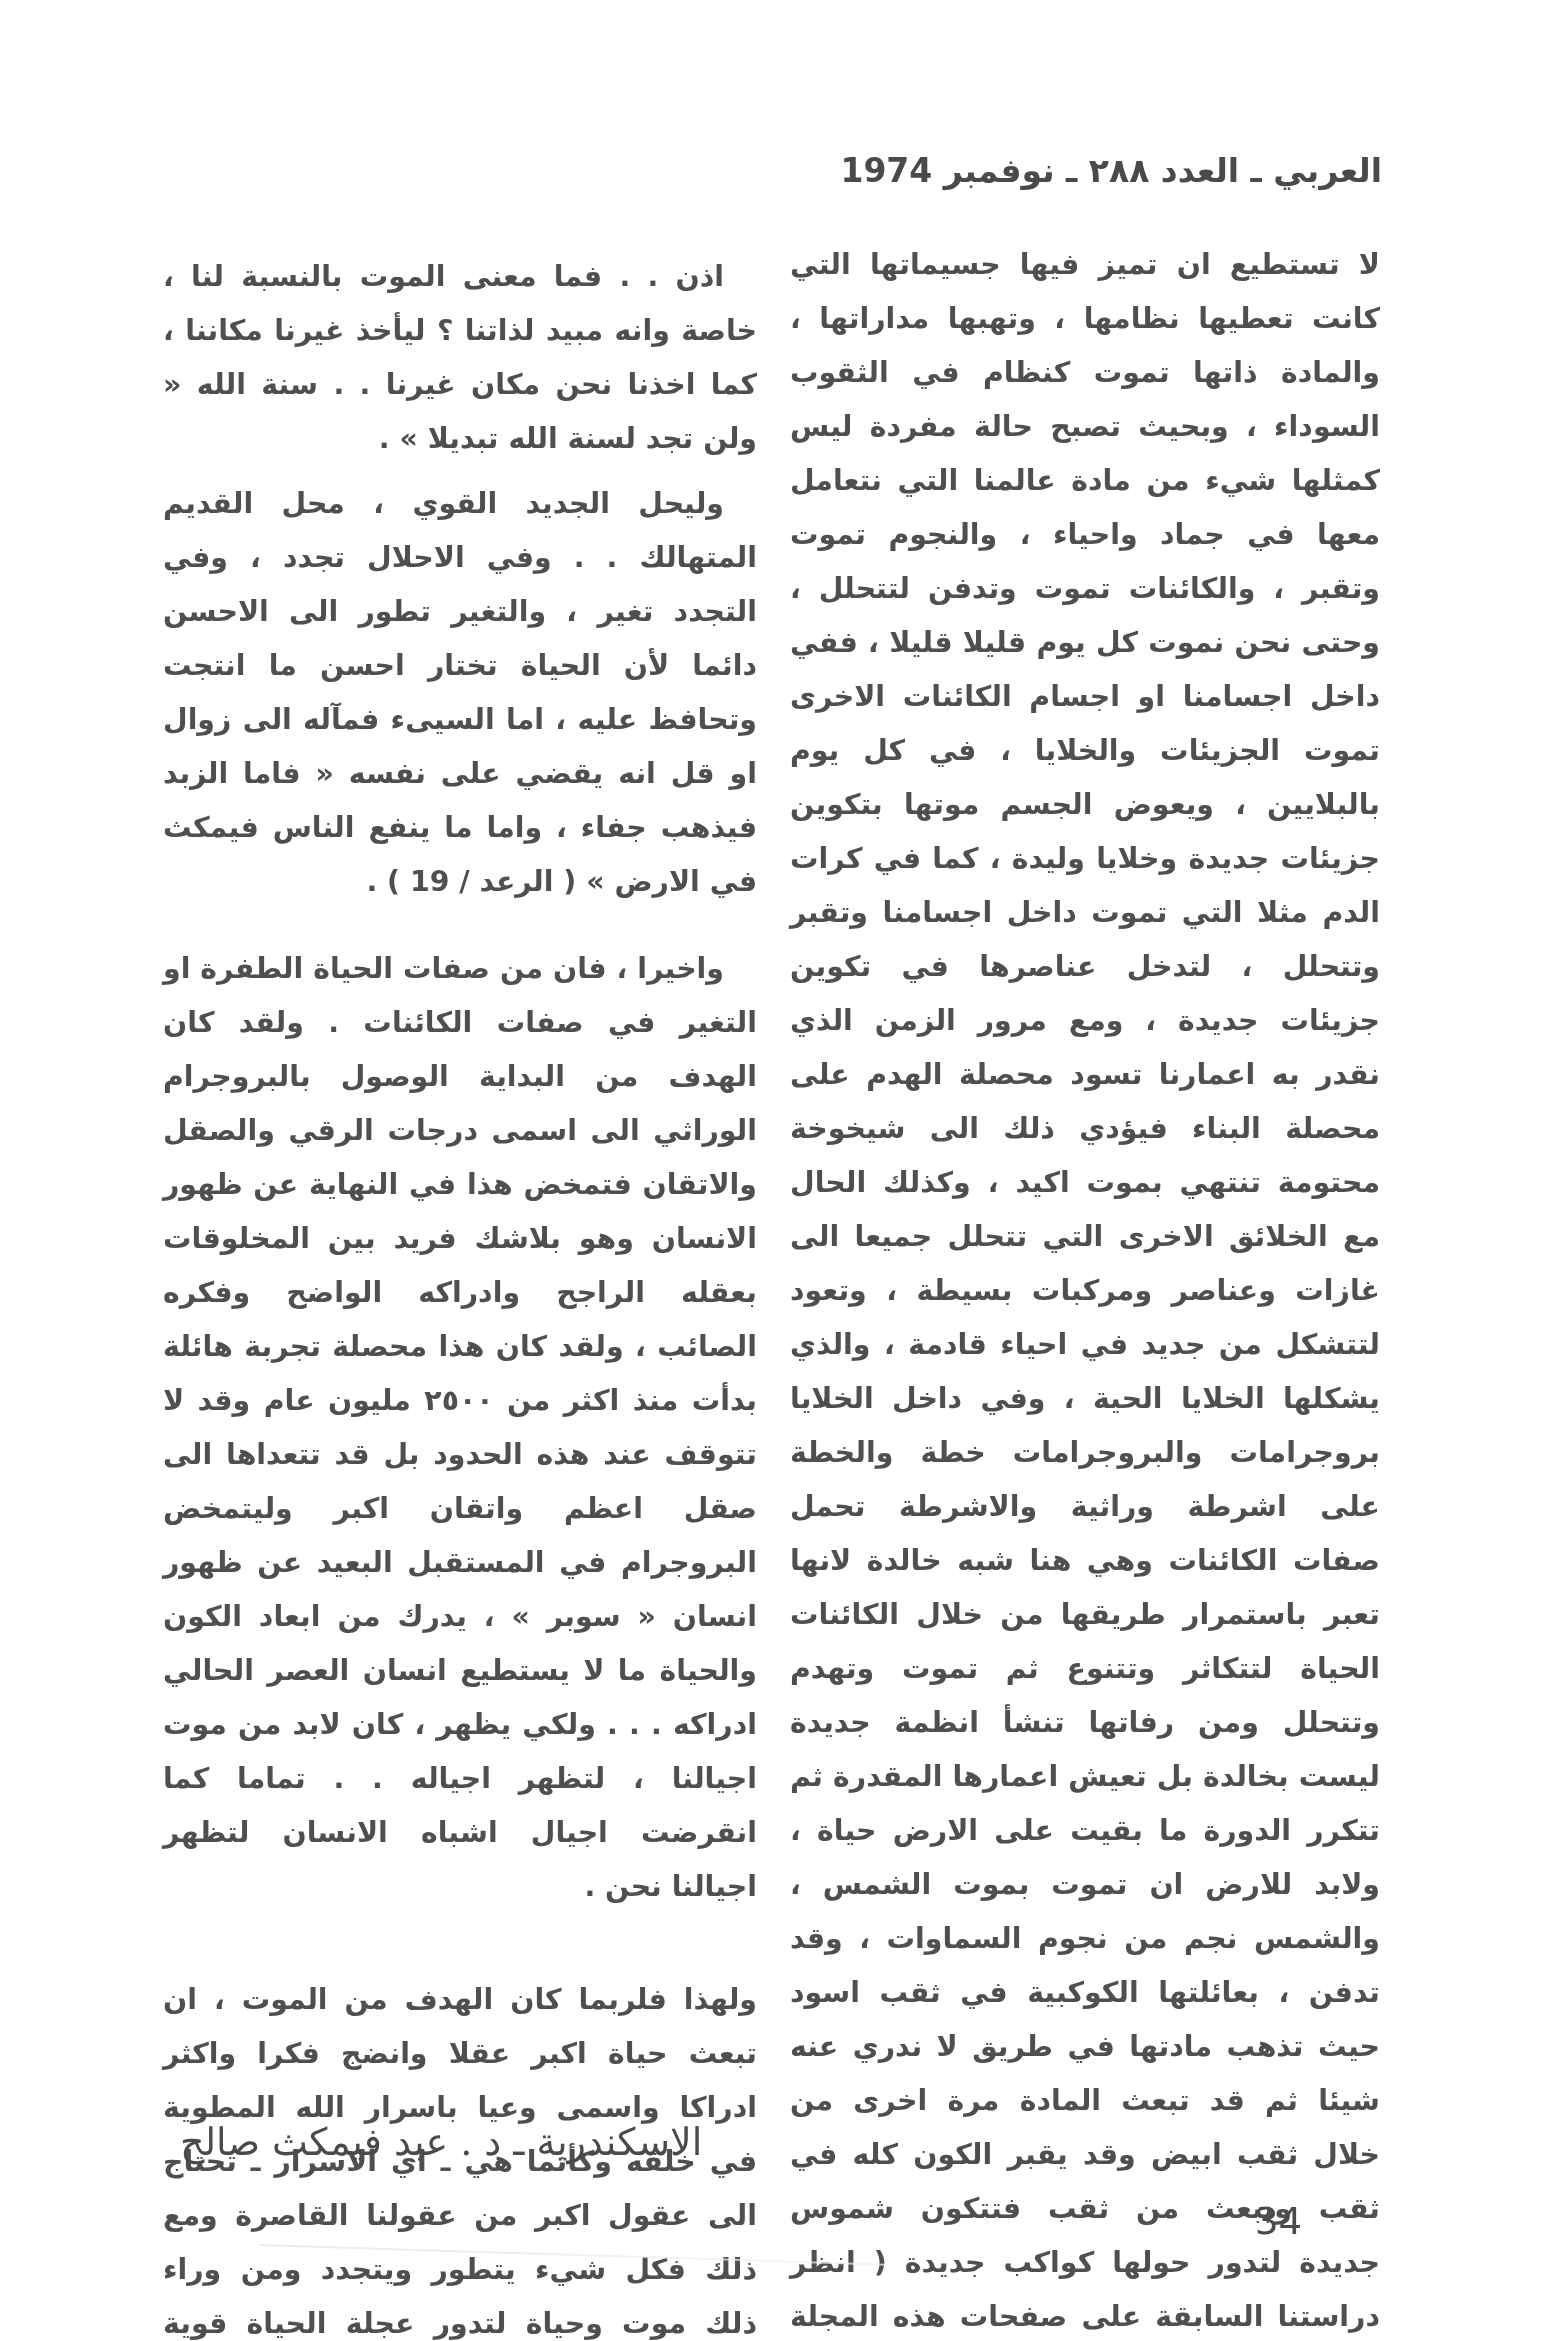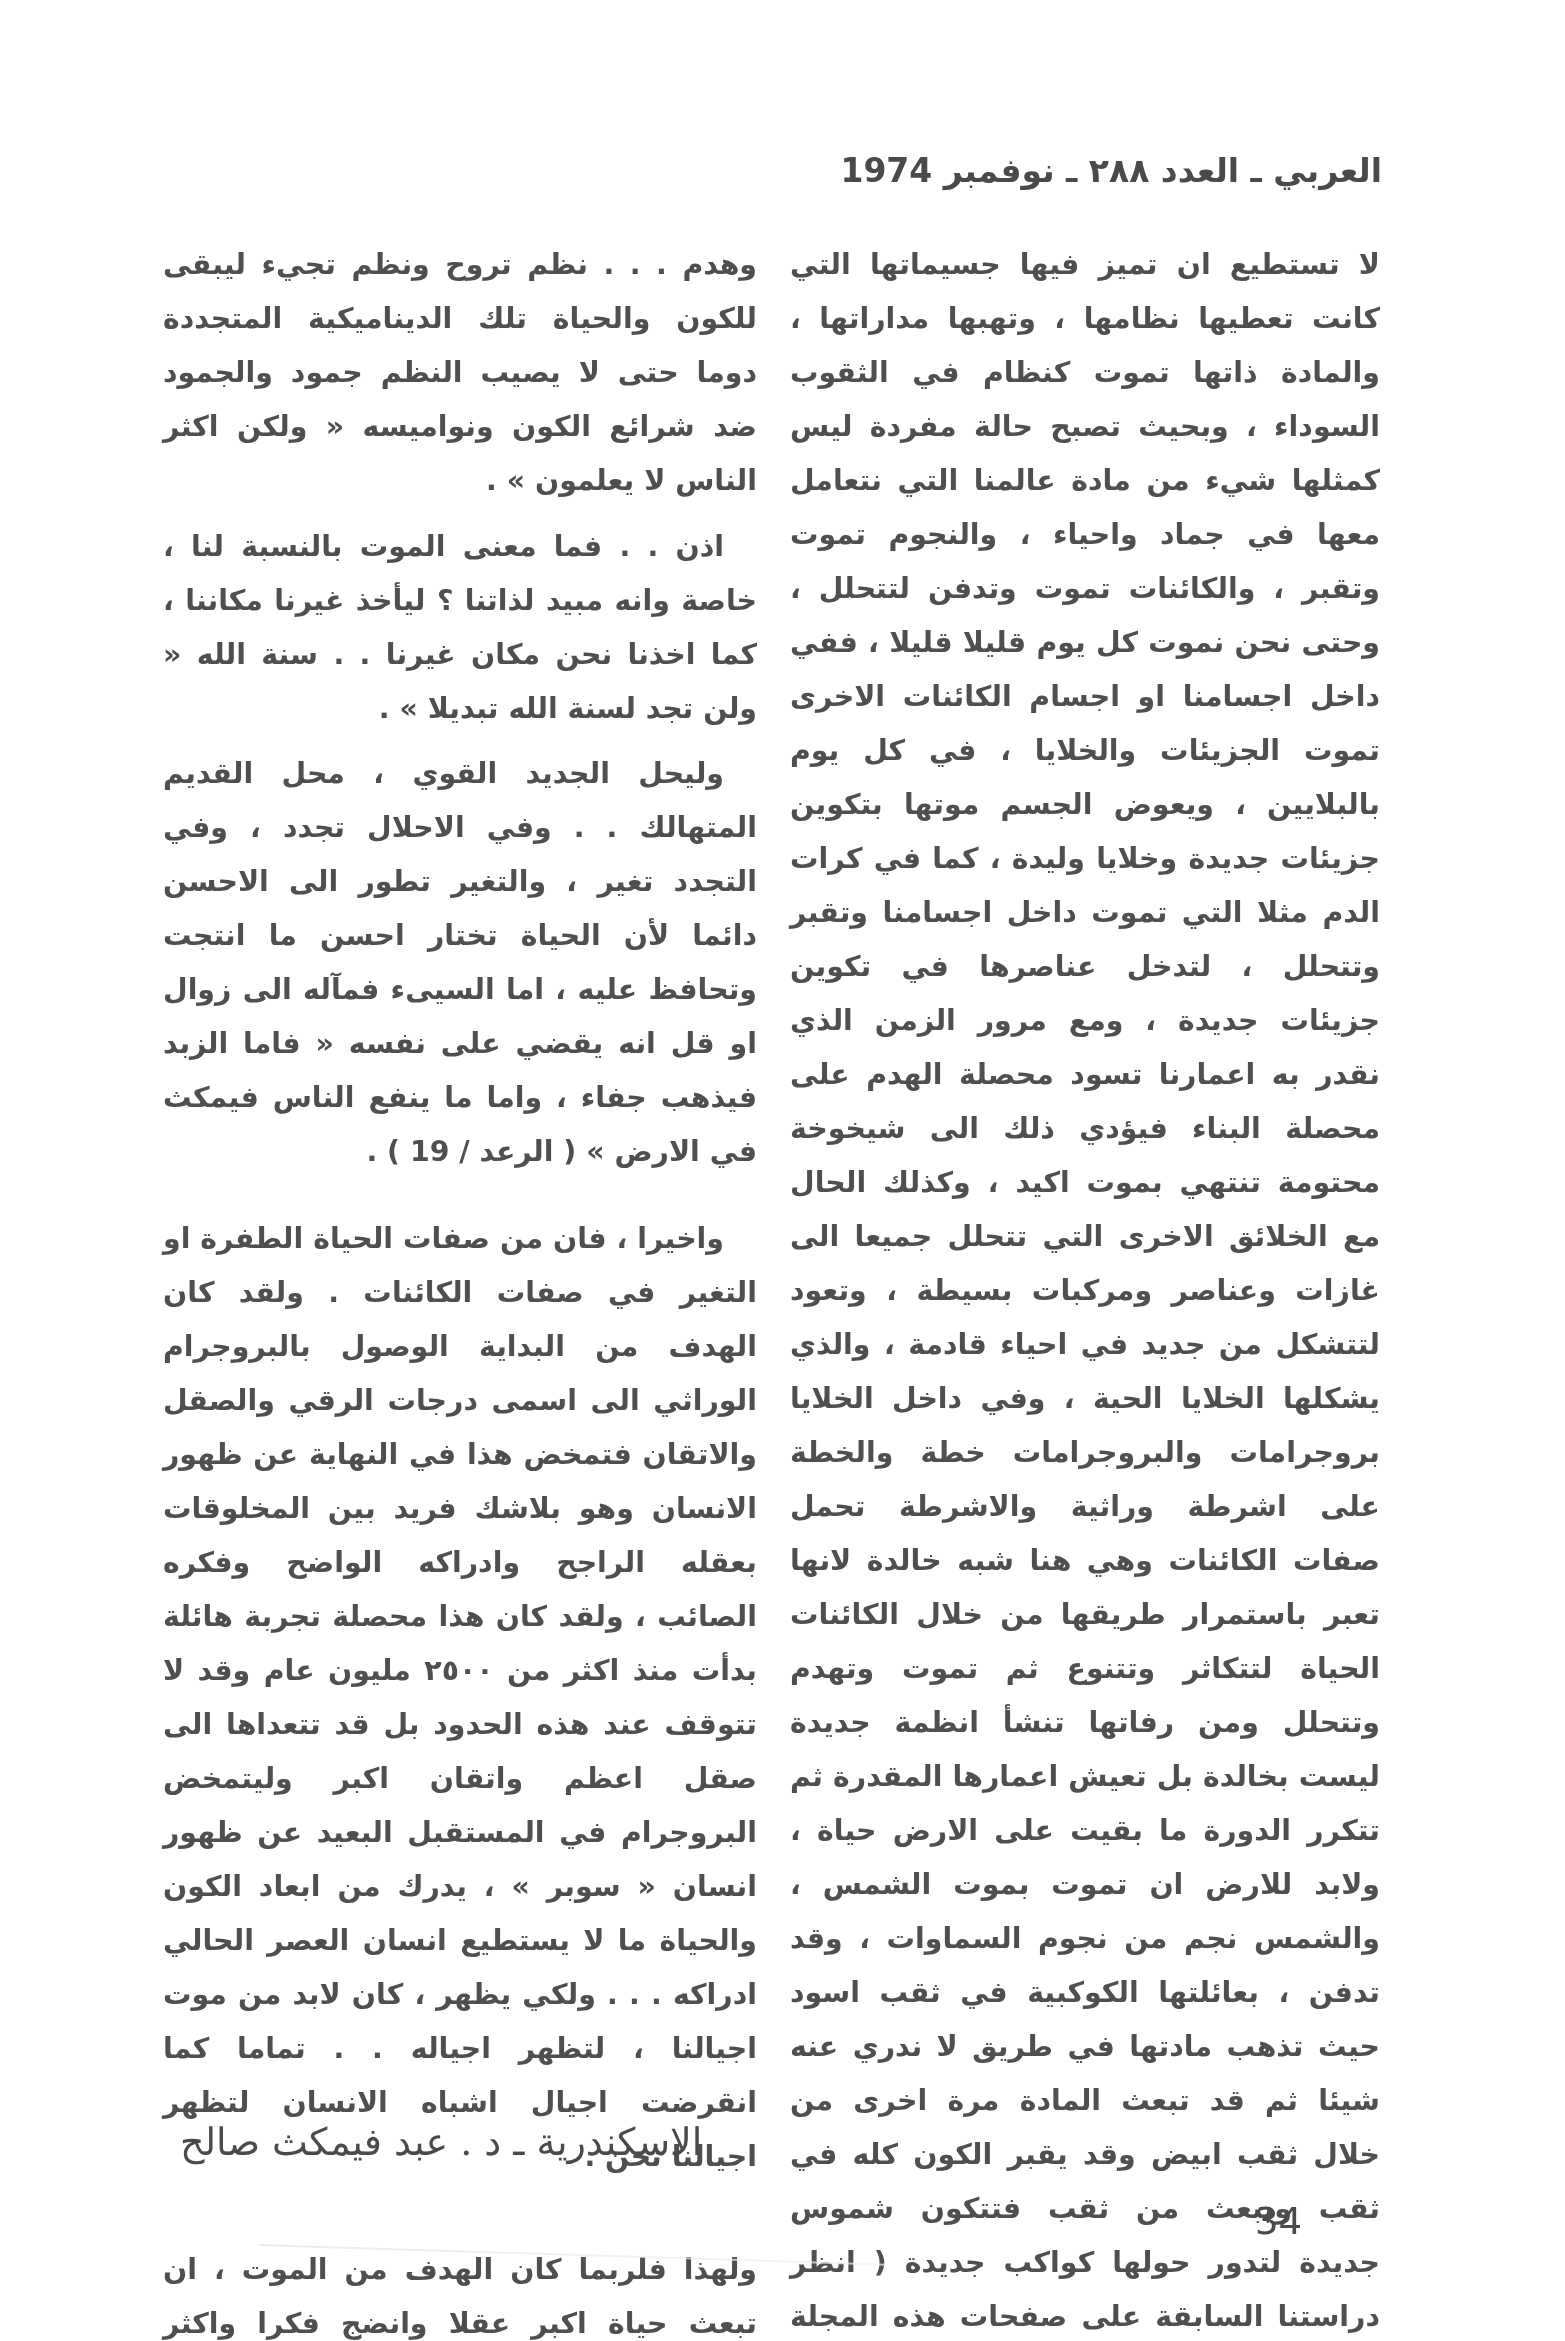--- a/index.html
+++ b/index.html
@@ -42,21 +42,20 @@
 <body>
 
 <div class="page-header">العربي ـ العدد ٢٨٨ ـ نوفمبر 1974</div>
 
 <div class="column col-right">
   <p class="para">لا تستطيع ان تميز فيها جسيماتها التي كانت تعطيها نظامها ، وتهبها مداراتها ، والمادة ذاتها تموت كنظام في الثقوب السوداء ، وبحيث تصبح حالة مفردة ليس كمثلها شيء من مادة عالمنا التي نتعامل معها في جماد واحياء ، والنجوم تموت وتقبر ، والكائنات تموت وتدفن لتتحلل ، وحتى نحن نموت كل يوم قليلا قليلا ، ففي داخل اجسامنا او اجسام الكائنات الاخرى تموت الجزيئات والخلايا ، في كل يوم بالبلايين ، ويعوض الجسم موتها بتكوين جزيئات جديدة وخلايا وليدة ، كما في كرات الدم مثلا التي تموت داخل اجسامنا وتقبر وتتحلل ، لتدخل عناصرها في تكوين جزيئات جديدة ، ومع مرور الزمن الذي نقدر به اعمارنا تسود محصلة الهدم على محصلة البناء فيؤدي ذلك الى شيخوخة محتومة تنتهي بموت اكيد ، وكذلك الحال مع الخلائق الاخرى التي تتحلل جميعا الى غازات وعناصر ومركبات بسيطة ، وتعود لتتشكل من جديد في احياء قادمة ، والذي يشكلها الخلايا الحية ، وفي داخل الخلايا بروجرامات والبروجرامات خطة والخطة على اشرطة وراثية والاشرطة تحمل صفات الكائنات وهي هنا شبه خالدة لانها تعبر باستمرار طريقها من خلال الكائنات الحياة لتتكاثر وتتنوع ثم تموت وتهدم وتتحلل ومن رفاتها تنشأ انظمة جديدة ليست بخالدة بل تعيش اعمارها المقدرة ثم تتكرر الدورة ما بقيت على الارض حياة ، ولابد للارض ان تموت بموت الشمس ، والشمس نجم من نجوم السماوات ، وقد تدفن ، بعائلتها الكوكبية في ثقب اسود حيث تذهب مادتها في طريق لا ندري عنه شيئا ثم قد تبعث المادة مرة اخرى من خلال ثقب ابيض وقد يقبر الكون كله في ثقب ويبعث من ثقب فتتكون شموس جديدة لتدور حولها كواكب جديدة ( انظر دراستنا السابقة على صفحات هذه المجلة ) . . . وهكذا ايضا تستمر الدورة في السماوات كما استمرت قبل ذلك على الارض وغيرها من اجرام . . . وبالاختصار نشير الى الاية الكريمة « او لم يروا كيف يبديء الله الخلق ثم يعيده ان ذلك على الله يسير ، قل سيروا في الارض فانظروا كيف بدأ الخلق ثم الله ينشيء النشأة الاخرة ان الله على كل شيء قدير » ( العنكبوت / ١٩ ، ٢٠ ) .</p>
 
 </div>
 
 <div class="column col-left">
-  <p class="para">وهدم . . . نظم تروح ونظم تجيء ليبقى للكون والحياة تلك الديناميكية المتجددة دوما حتى لا يصيب النظم جمود والجمود ضد شرائع الكون ونواميسه « ولكن اكثر الناس لا يعلمون » .</p>
   <p class="para indent gap-s">اذن . . فما معنى الموت بالنسبة لنا ، خاصة وانه مبيد لذاتنا ؟ ليأخذ غيرنا مكاننا ، كما اخذنا نحن مكان غيرنا . . سنة الله « ولن تجد لسنة الله تبديلا » .</p>
   <p class="para indent gap-s">وليحل الجديد القوي ، محل القديم المتهالك . . وفي الاحلال تجدد ، وفي التجدد تغير ، والتغير تطور الى الاحسن دائما لأن الحياة تختار احسن ما انتجت وتحافظ عليه ، اما السيىء فمآله الى زوال او قل انه يقضي على نفسه « فاما الزبد فيذهب جفاء ، واما ما ينفع الناس فيمكث في الارض » ( الرعد / 19 ) .</p>
   <p class="para indent gap-m">واخيرا ، فان من صفات الحياة الطفرة او التغير في صفات الكائنات . ولقد كان الهدف من البداية الوصول بالبروجرام الوراثي الى اسمى درجات الرقي والصقل والاتقان فتمخض هذا في النهاية عن ظهور الانسان وهو بلاشك فريد بين المخلوقات بعقله الراجح وادراكه الواضح وفكره الصائب ، ولقد كان هذا محصلة تجربة هائلة بدأت منذ اكثر من ٢٥٠٠ مليون عام وقد لا تتوقف عند هذه الحدود بل قد تتعداها الى صقل اعظم واتقان اكبر وليتمخض البروجرام في المستقبل البعيد عن ظهور انسان « سوبر » ، يدرك من ابعاد الكون والحياة ما لا يستطيع انسان العصر الحالي ادراكه . . . ولكي يظهر ، كان لابد من موت اجيالنا ، لتظهر اجياله . . تماما كما انقرضت اجيال اشباه الانسان لتظهر اجيالنا نحن .</p>
   <div class="gap-l">
     <span class="para indent">ولهذا فلربما كان الهدف من الموت ، ان تبعث حياة اكبر عقلا وانضج فكرا واكثر ادراكا واسمى وعيا باسرار الله المطوية في خلقه وكأنما هي ـ اي الاسرار ـ تحتاج الى عقول اكبر من عقولنا القاصرة ومع ذلك فكل شيء يتطور ويتجدد ومن وراء ذلك موت وحياة لتدور عجلة الحياة قوية هادرة الى ان يرث الله الارض بمن عليها . . . « حكمة بالغة » . . « فهل من مدكر » . .</span>
     
   </div>
 </div>
 
 <div class="signature">الاسكندرية ـ د . عبد فيمكث صالح</div>

